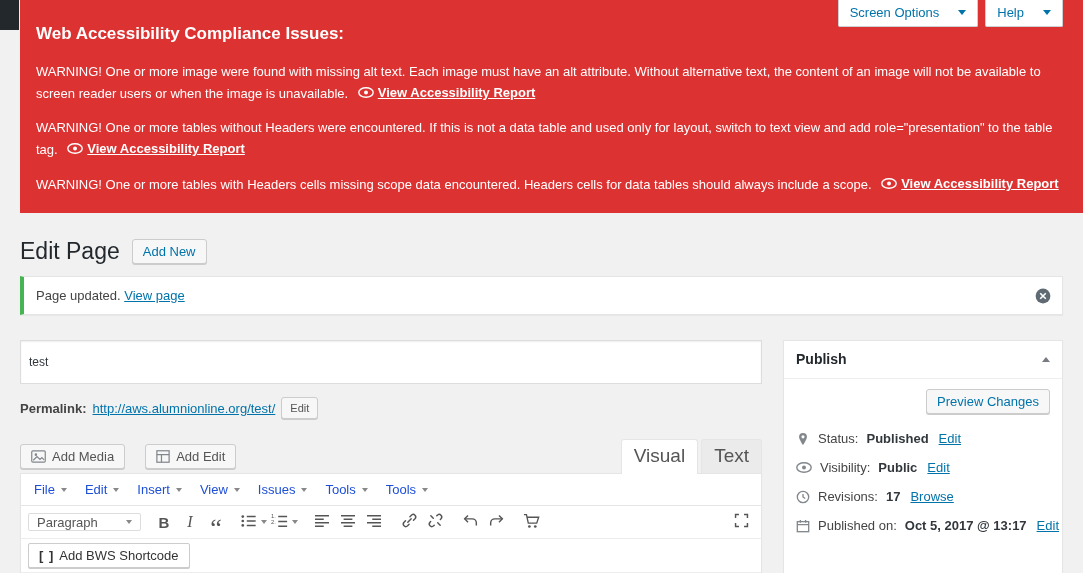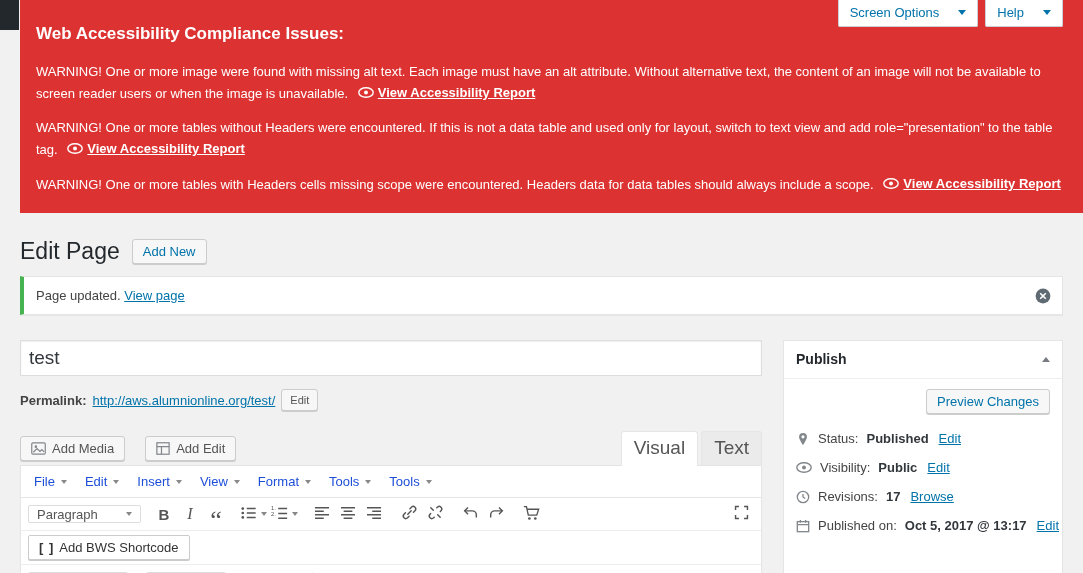--- a/index.html
+++ b/index.html
@@ -40,22 +40,22 @@
             box-shadow:0 1px 1px rgba(0,0,0,.04); padding:11px 40px 11px 12px; }
   .notice a { color:#0073aa; text-decoration:underline; }
   .dismiss-btn { position:absolute; top:10px; right:10px; width:18px; height:18px; border:none; background:none;
                  padding:0; cursor:pointer; }
 
   
   .columns { display:flex; align-items:flex-start; gap:21px; margin:25px 20px 0; }
   .col-main { width:742px; flex:none; }
   .col-side { width:280px; flex:none; }
 
-  .title-input { width:100%; height:36px; border:1px solid #ddd; box-shadow:inset 0 1px 2px rgba(0,0,0,.07);
-                 background:#fff; padding:3px 8px; font-size:19px; color:#32373c; font-family:inherit; outline:none; }
+  .title-input { width:100%; height:44px; border:1px solid #ddd; box-shadow:inset 0 1px 2px rgba(0,0,0,.07);
+                 background:#fff; padding:3px 8px; font-size:12px; color:#32373c; font-family:inherit; outline:none; }
 
   .permalink-row { display:flex; align-items:center; gap:6px; margin-top:13px; height:22px; }
   .permalink-label { font-weight:700; }
   .permalink-url { color:#0073aa; text-decoration:underline; }
 
   
   .media-row { display:flex; align-items:flex-end; margin-top:20px; }
   .media-buttons { display:flex; gap:20px; flex:1; padding-bottom:4px; }
   .icon-slot { display:inline-flex; color:#82878c; }
   .editor-tabs { display:flex; gap:3px; align-items:flex-end; }
@@ -144,21 +144,21 @@
           <svg width="16" height="11" viewBox="0 0 16 11">
               <ellipse cx="8" cy="5.5" rx="7.2" ry="4.7" fill="none" stroke="currentColor" stroke-width="1.4"></ellipse>
               <circle cx="8" cy="5.5" r="2" fill="currentColor"></circle>
             </svg>
         </span>
         <span>View Accessibility Report</span>
       </a>
     </p>
 
     <p class="a11y-warning">
-      <span>WARNING! One or more tables with Headers cells missing scope were encountered. Headers data for data tables should always include a scope.</span>
+      <span>WARNING! One or more tables with Headers cells missing scope data encountered. Headers cells for data tables should always include a scope.</span>
       <a class="a11y-link">
         <span class="icon-slot" style="color:#fff">
           <svg width="16" height="11" viewBox="0 0 16 11">
               <ellipse cx="8" cy="5.5" rx="7.2" ry="4.7" fill="none" stroke="currentColor" stroke-width="1.4"></ellipse>
               <circle cx="8" cy="5.5" r="2" fill="currentColor"></circle>
             </svg>
         </span>
         <span>View Accessibility Report</span>
       </a>
     </p>
@@ -234,21 +234,21 @@
           </div>
           <div class="mce-menu-item">
             <span>Insert</span>
               <span class="caret-down"></span>
           </div>
           <div class="mce-menu-item">
             <span>View</span>
               <span class="caret-down"></span>
           </div>
           <div class="mce-menu-item">
-            <span>Format</span>
+            <span>Issues</span>
               <span class="caret-down"></span>
           </div>
           <div class="mce-menu-item">
             <span>Tools</span>
               <span class="caret-down"></span>
           </div>
           <div class="mce-menu-item">
             <span>Tools</span>
               <span class="caret-down"></span>
           </div>

